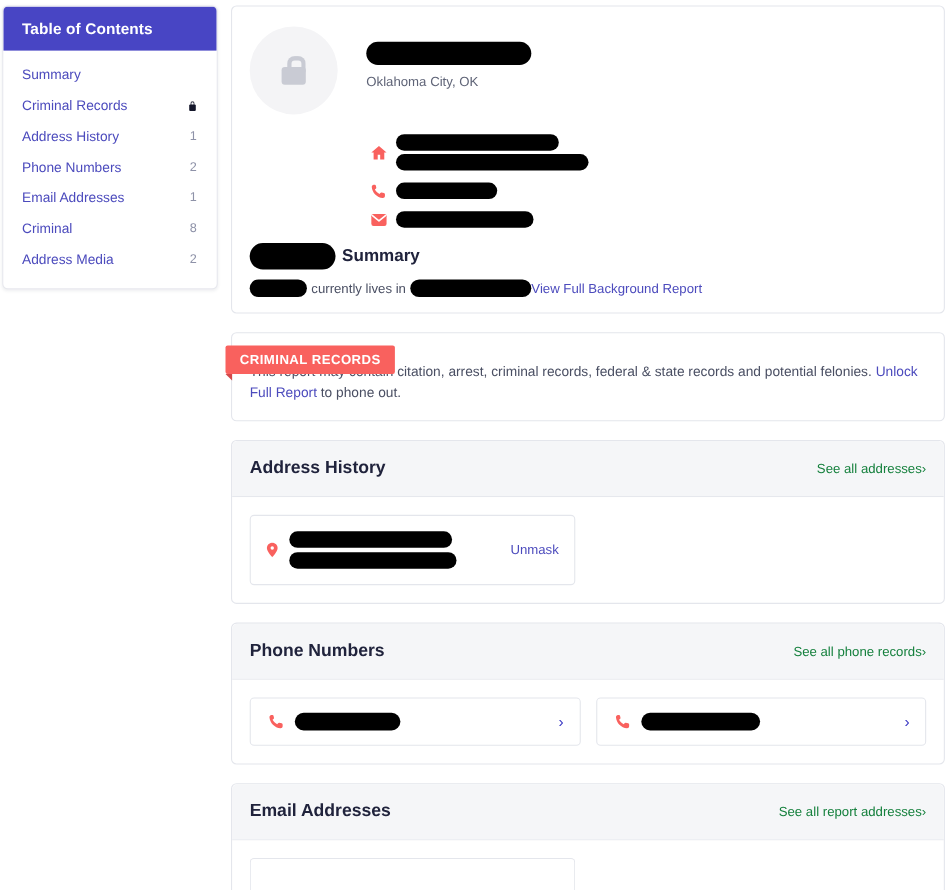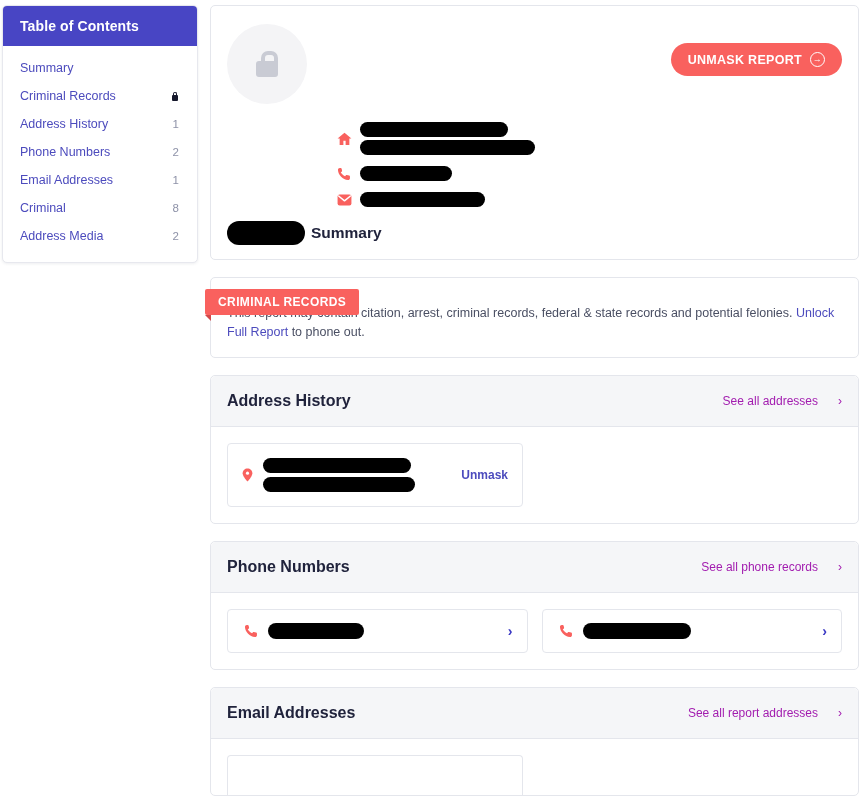--- a/index.html
+++ b/index.html
@@ -268,32 +268,32 @@
     justify-content: space-between;
     border-radius: 5px 5px 0 0;
   }
   .section-title {
     font-size: 16px;
     font-weight: bold;
     color: #20233c;
   }
   .see-all {
     font-size: 12px;
-    color: #a21caf;
+    color: #15803d;
     cursor: pointer;
     display: flex;
     align-items: center;
-    gap: 20px;
+    gap: 0;
     white-space: nowrap;
   }
   .chev {
     font-size: 12px;
     line-height: 1;
   }
-  .section-body { padding: 16px; font-weight: bold; }
+  .section-body { padding: 16px; }
 
   
   .addr-entry {
     width: 296px;
     border: 1px solid #e4e6ec;
     border-radius: 4px;
     padding: 14px 14px;
     display: flex;
     align-items: center;
     box-sizing: border-box;
@@ -394,31 +394,31 @@
         </div>
 
       </div>
     </div>
   </div>
 
   <div class="right-col">
 
     <div class="card profile-card">
 
-      <button class="unmask-btn">
-        <span>UNMASK REPORT</span>
-        <span class="btn-arrow">→</span>
-      </button>
 
       <div class="profile-top">
         <div class="avatar">
           <span class="avatar-lock">
             <span class="shackle"></span>
             <span class="body"></span>
           </span>
+        </div>
+        <div class="profile-ident">
+          <span class="redact name-bar"></span>
+          <div class="loc-text">Oklahoma City, OK</div>
         </div>
       </div>
 
       <div class="contact-list">
 
         <div class="contact-row">
           <span class="c-icon">
             <svg width="15" height="14" viewBox="0 0 16 15" fill="currentColor" aria-hidden="true">
               <path d="M8 0.8 L0.6 7 h2.2 v7 h4 V9.4 h2.4 V14 h4 V7 h2.2 Z"></path>
             </svg>
@@ -452,20 +452,26 @@
           </span>
         </div>
 
       </div>
 
       <div class="summary-line">
         <span class="redact" style="width:78px;height:24px;border-radius:12px"></span>
         <span class="summary-title">Summary</span>
       </div>
 
+      <div class="summary-sub">
+        <span class="redact" style="width:52px"></span>
+        <span style="margin:0 4px">currently lives in</span>
+        <span class="redact" style="width:110px"></span>
+        <span class="link">View Full Background Report</span>
+      </div>
 
     </div>
 
     <div class="card crim-card">
       <div class="ribbon">CRIMINAL RECORDS</div>
       <div class="crim-text">
         <span>This report may contain citation, arrest, criminal records, federal &amp; state records and potential felonies.</span>
         <span class="link">Unlock Full Report</span>
         <span>to phone out.</span>
       </div>

